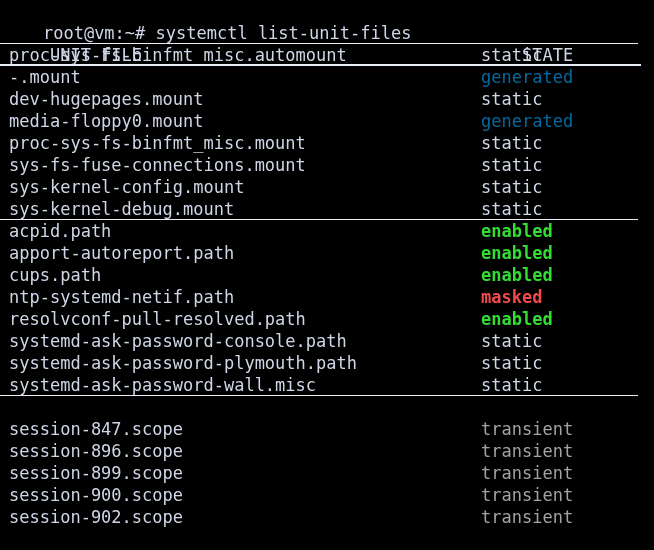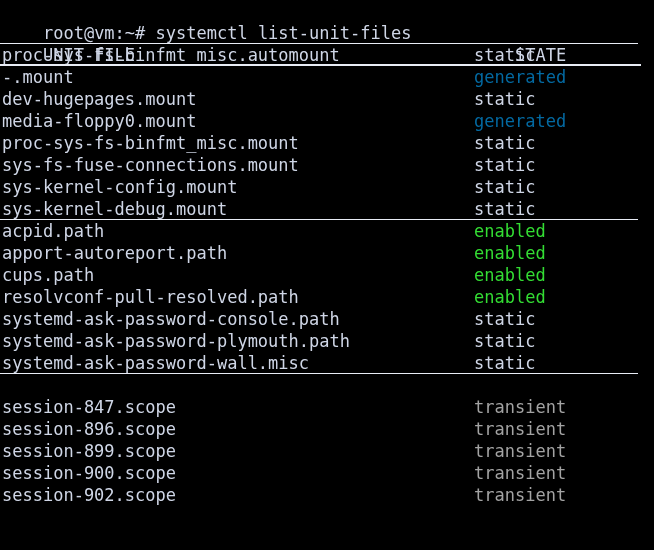--- a/index.html
+++ b/index.html
@@ -23,21 +23,21 @@
     position: relative;
     padding: 0;
     box-sizing: border-box;
   }
   .line {
     height: 22px;
     line-height: 22px;
     white-space: pre;
     position: relative;
     display: block;
-    padding-left: 2px;
+    padding-left: 9px;
     box-sizing: border-box;
   }
   .line .unit {
     display: inline-block;
     width: 472px;
     white-space: pre;
     overflow: visible;
   }
   .line .state {
     display: inline-block;
@@ -61,21 +61,21 @@
     height: 1px;
     background: #e8ecf5;
   }
   .prompt-line {
     white-space: pre;
     height: 22px;
     line-height: 22px;
     padding-left: 2px;
     box-sizing: border-box;
   }
-  .st-enabled { color: #33dd33; font-weight: normal; text-align: right; }
+  .st-enabled { color: #33dd33; font-weight: bold; text-align: right; }
   .st-masked  { color: #f04a4a; font-weight: bold; }
   .st-static  { color: #cfd6e6; }
   .st-generated { color: #0369a1; }
   .st-transient { color: #a3a3a3; margin-top: 22px; }
   .hdr { color: #cfd6e6; }
 </style>
 </head>
 <body>
 
 <div id="terminal">
@@ -93,20 +93,21 @@
       <div class="line"><span class="unit">-.mount</span><span class="state st-generated">generated</span></div>
       <div class="line"><span class="unit">dev-hugepages.mount</span><span class="state st-static">static</span></div>
       <div class="line"><span class="unit">media-floppy0.mount</span><span class="state st-generated">generated</span></div>
       <div class="line"><span class="unit">proc-sys-fs-binfmt_misc.mount</span><span class="state st-static">static</span></div>
       <div class="line"><span class="unit">sys-fs-fuse-connections.mount</span><span class="state st-static">static</span></div>
       <div class="line"><span class="unit">sys-kernel-config.mount</span><span class="state st-static">static</span></div>
       <div class="line ruled-thin"><span class="unit">sys-kernel-debug.mount</span><span class="state st-static">static</span></div>
       <div class="line"><span class="unit">acpid.path</span><span class="state st-enabled">enabled</span></div>
       <div class="line"><span class="unit">apport-autoreport.path</span><span class="state st-enabled">enabled</span></div>
       <div class="line"><span class="unit">cups.path</span><span class="state st-enabled">enabled</span></div>
+      <div class="line"><span class="unit">ntp-systemd-netif.path</span><span class="state st-masked">masked</span></div>
       <div class="line"><span class="unit">resolvconf-pull-resolved.path</span><span class="state st-enabled">enabled</span></div>
       <div class="line"><span class="unit">systemd-ask-password-console.path</span><span class="state st-static">static</span></div>
       <div class="line"><span class="unit">systemd-ask-password-plymouth.path</span><span class="state st-static">static</span></div>
       <div class="line ruled-thin"><span class="unit">systemd-ask-password-wall.misc</span><span class="state st-static">static</span></div>
       <div class="line"><span class="unit">session-847.scope</span><span class="state st-transient">transient</span></div>
       <div class="line"><span class="unit">session-896.scope</span><span class="state st-transient">transient</span></div>
       <div class="line"><span class="unit">session-899.scope</span><span class="state st-transient">transient</span></div>
       <div class="line"><span class="unit">session-900.scope</span><span class="state st-transient">transient</span></div>
       <div class="line"><span class="unit">session-902.scope</span><span class="state st-transient">transient</span></div>
     </div>

